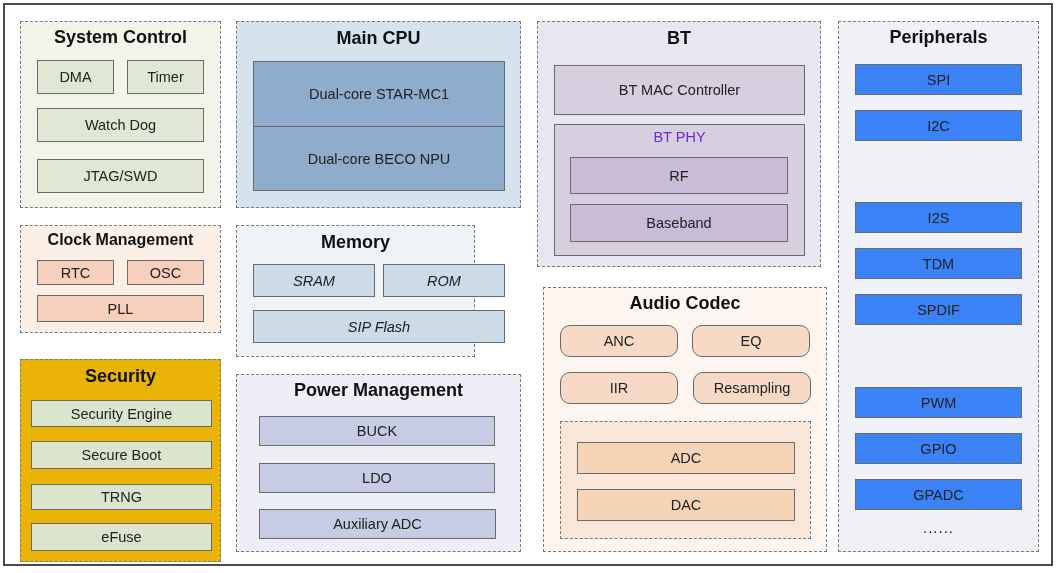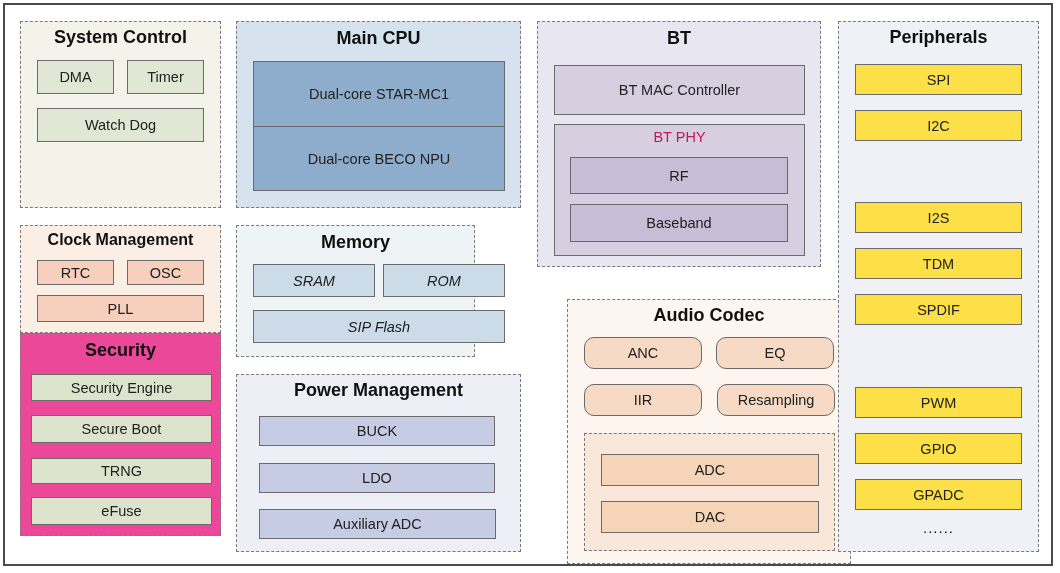--- a/index.html
+++ b/index.html
@@ -7,63 +7,64 @@
          font-family: "Liberation Sans", "DejaVu Sans", sans-serif; color: #111; }
   .frame { position: absolute; left: 3px; top: 3px; width: 1050px; height: 563px;
            border: 2px solid #4a4a4a; box-sizing: border-box; background: #fff; }
   .group { position: absolute; border: 1.5px dashed #7a7a7a; box-sizing: border-box; }
   .gtitle { position: absolute; left: 0; right: 0; text-align: center; font-weight: bold;
             font-size: 18px; color: #111; }
   .blk { position: absolute; border: 1.5px solid #6b6b6b; box-sizing: border-box;
          display: flex; align-items: center; justify-content: center; font-size: 14.5px; color: #222; }
   .sub { position: absolute; border: 1.5px solid #6b6b6b; box-sizing: border-box; }
   .subd { position: absolute; border: 1.5px dashed #7a7a7a; box-sizing: border-box; }
-  .subtitle { position: absolute; left: 0; right: 0; top: 4px; text-align: center; font-size: 14.5px; color:#be185d; }
+  .subtitle { position: absolute; left: 0; right: 0; top: 4px; text-align: center; font-size: 14.5px; color:#6d28d9; }
   .dots { position: absolute; left: 0; right: 0; text-align: center; font-size: 15px; letter-spacing: 1px; }
 
   
   #g-sys { left: 20px; top: 21px; width: 201px; height: 187px; background: #f3f3ea; }
   .sys { background: #e0e7d4; }
   
   #g-clk { left: 20px; top: 225px; width: 201px; height: 108px; background: #fbeee4; }
   .clk { background: #f7cfbd; }
   
-  #g-sec { left: 20px; top: 333px; width: 201px; height: 203px; background: #ec4899; }
+  #g-sec { left: 20px; top: 359px; width: 201px; height: 203px; background: #eab308; }
   .sec { background: #dde4cd; }
   
   #g-cpu { left: 236px; top: 21px; width: 285px; height: 187px; background: #d6e3ee; }
   .cpu { background: #8eaccb; }
   
   #g-mem { left: 236px; top: 225px; width: 239px; height: 132px; background: #eef3f6; }
   .mem { background: #ccdbe8; font-style: italic; }
   
   #g-pwr { left: 236px; top: 374px; width: 285px; height: 178px; background: #eeeef7; }
   .pwr { background: #c5cce4; }
   
   #g-bt { left: 537px; top: 21px; width: 284px; height: 246px; background: #e8e6f1; }
   .bt { background: #d7cfe0; }
   .bt2 { background: #c8bcd6; }
   
-  #g-aud { left: 567px; top: 287px; width: 284px; height: 265px; background: #fdf5ef; margin-top: 12px; }
+  #g-aud { left: 543px; top: 287px; width: 284px; height: 265px; background: #fdf5ef; }
   .aud { background: #f6dac6; border-radius: 10px; }
   .aud2 { background: #f5d4b8; }
   
   #g-per { left: 838px; top: 21px; width: 201px; height: 531px; background: #f0f0f7; }
-  .per { background: #fde047; }
+  .per { background: #3b82f6; }
 </style>
 </head>
 <body>
 
 <div class="frame"></div>
 
 <div class="group" id="g-sys">
   <div class="gtitle" style="top:5px">System Control</div>
   <div class="blk sys" style="left:16px;top:38px;width:77px;height:34px">DMA</div>
   <div class="blk sys" style="left:106px;top:38px;width:77px;height:34px">Timer</div>
   <div class="blk sys" style="left:16px;top:86px;width:167px;height:34px">Watch Dog</div>
+  <div class="blk sys" style="left:16px;top:137px;width:167px;height:34px">JTAG/SWD</div>
 </div>
 
 <div class="group" id="g-clk">
   <div class="gtitle" style="top:5px;font-size:16px">Clock Management</div>
   <div class="blk clk" style="left:16px;top:34px;width:77px;height:25px">RTC</div>
   <div class="blk clk" style="left:106px;top:34px;width:77px;height:25px">OSC</div>
   <div class="blk clk" style="left:16px;top:69px;width:167px;height:27px">PLL</div>
 </div>
 
 <div class="group" id="g-sec">

